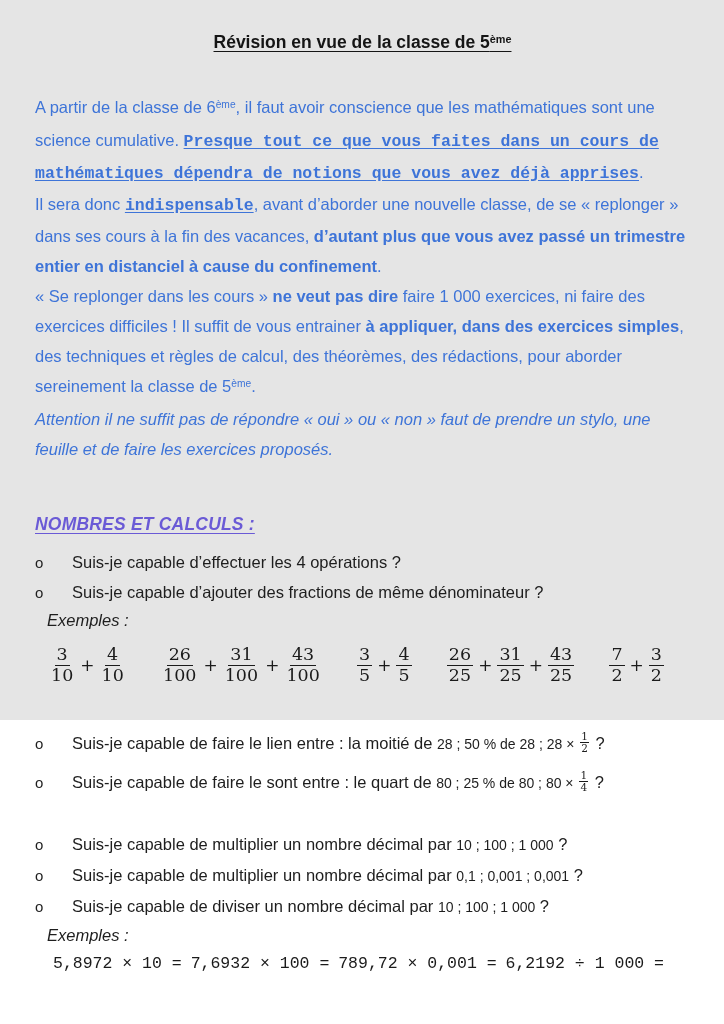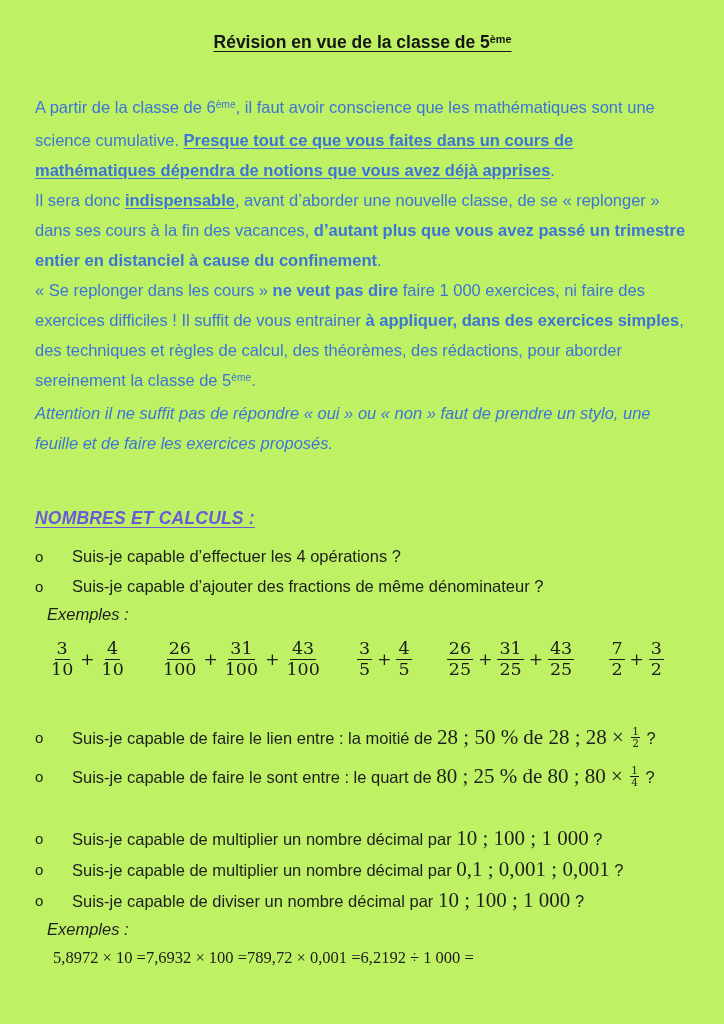--- a/index.html
+++ b/index.html
@@ -3,45 +3,45 @@
 <meta charset="utf-8">
 <style>
   html, body { margin: 0; padding: 0; background: #ffffff; }
   body {
     width: 724px; height: 1024px; overflow: hidden;
     font-family: "Liberation Sans", sans-serif;
     color: #1e1e1e;
   }
   .page {
     box-sizing: border-box;
-    width: 724px; height: 1024px;
+    width: 724px; height: 720px;
     padding: 28px 34px 0 35px;
-    background: #bef264;
+    background: #e5e5e5;
   }
   .doc-title {
     margin: 4px 0 0 0;
     text-align: center;
     font-size: 17.5px;
     font-weight: 700;
     color: #151515;
     text-decoration: underline;
     text-underline-offset: 3px;
   }
   .intro {
     margin-top: 39px;
     color: #3E74D8;
     font-size: 16.5px;
     line-height: 30px;
   }
   .intro p { margin: 0; }
   .b { font-weight: 700; }
-  .u { text-decoration: underline; text-underline-offset: 2px; }
+  .u { text-decoration: underline; text-underline-offset: 2px; font-family: Liberation Mono, monospace; }
   .i { font-style: italic; }
   .sup { font-size: 0.62em; position: relative; top: -0.5em; }
-  .math { font-family: Liberation Serif, serif; font-size: 21px; text-align: right; }
+  .math { font-family: Liberation Sans, sans-serif; font-size: 14px; text-align: right; }
   .section-heading {
     margin: 50px 0 0 0;
     font-size: 17.5px;
     font-style: italic;
     font-weight: 700;
     color: #6A5AD6;
     text-decoration: underline;
     text-underline-offset: 3px;
     letter-spacing: 0.2px;
   }
@@ -70,24 +70,24 @@
   .ifrac {
     display: inline-flex; flex-direction: column; align-items: center;
     vertical-align: middle; line-height: 1.1; font-size: 10.5px;
     font-family: "DejaVu Serif", serif; margin: 0 2px; position: relative; top: -2px;
   }
   .ifn { border-bottom: 1px solid #1b1b1b; padding: 0 1px; }
   .ifd { padding: 0 1px; }
   .gap-lg { margin-top: 38px; }
   .gap-md { margin-top: 32px; }
   .calcrow {
-    display: flex; justify-content: flex-start;
+    display: flex; justify-content: space-between;
     margin-top: 9px;
     padding: 0 26px 0 18px;
-    font-family: Liberation Serif, serif;
+    font-family: Liberation Mono, monospace;
     font-size: 16.5px;
     color: #1b1b1b;
   }
 </style>
 </head>
 <body>
 
 <div class="page">
 
   <h1 class="doc-title"><span>Révision en vue de la classe de 5</span><span class="sup">ème</span></h1>

